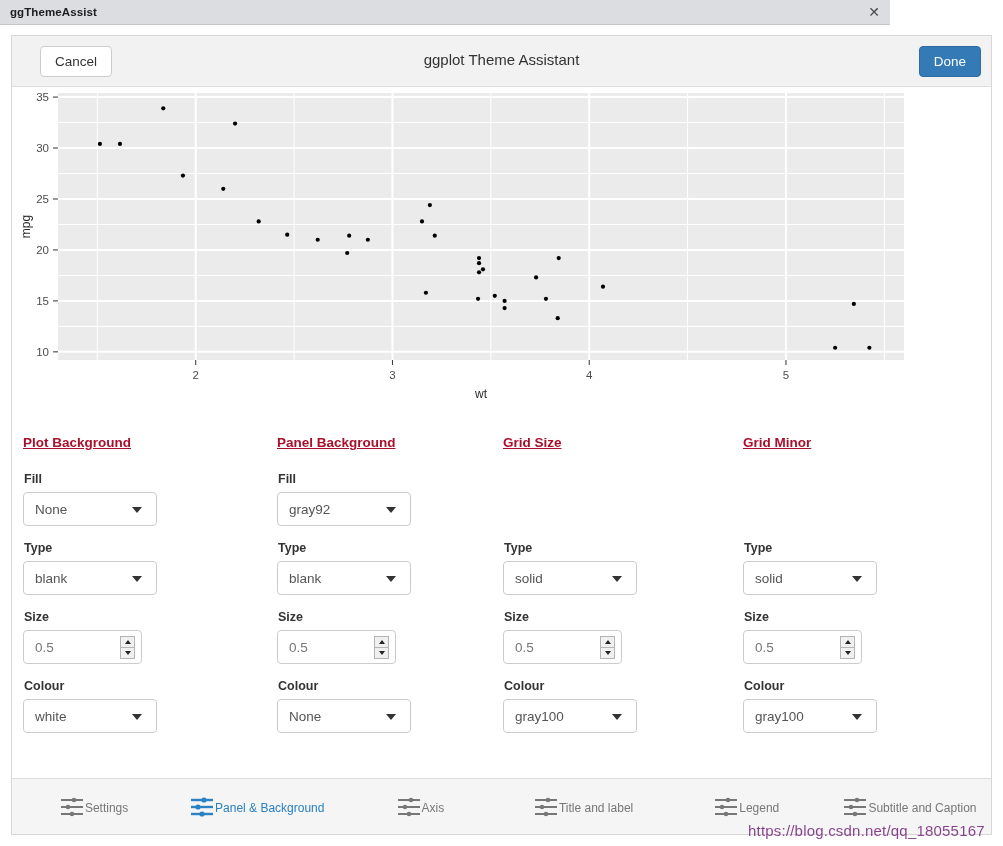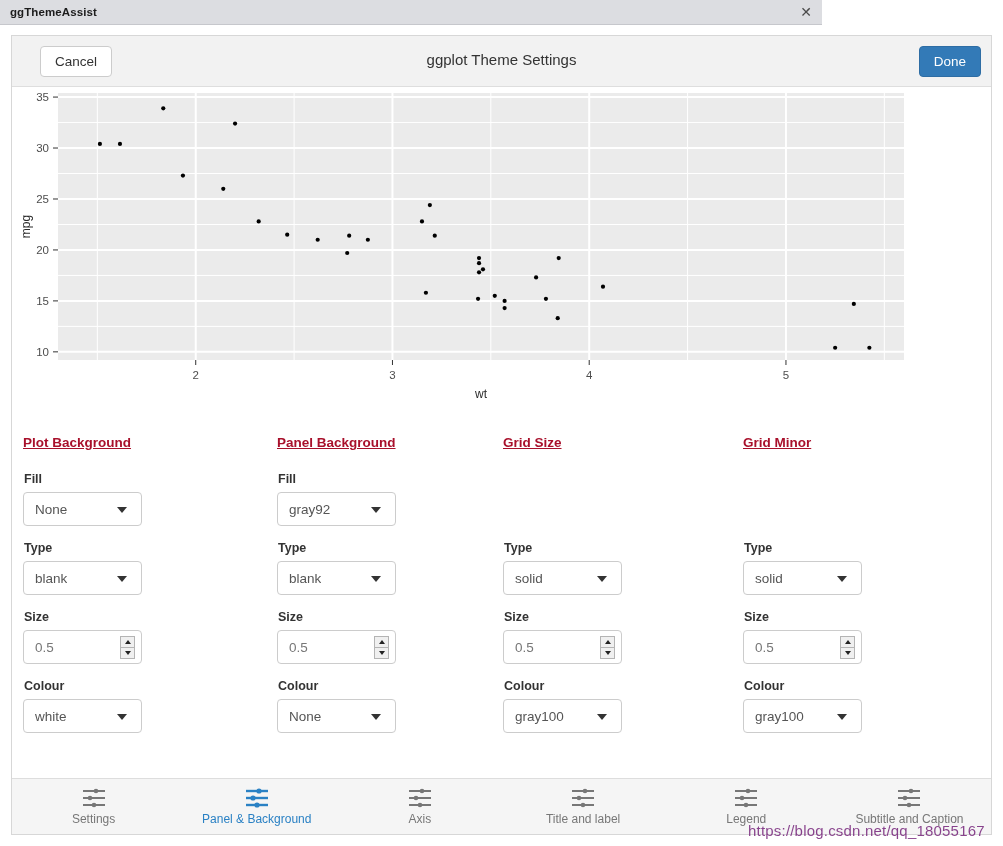--- a/index.html
+++ b/index.html
@@ -7,21 +7,21 @@
     margin: 0; padding: 0;
     width: 1003px; height: 846px;
     overflow: hidden;
     background: #ffffff;
     font-family: "Liberation Sans", sans-serif;
   }
 
   
   .os-titlebar {
     position: absolute; left: 0; top: 0;
-    width: 822px; height: 25px;
+    width: 890px; height: 25px;
     background: #dcdde1;
     border-bottom: 1px solid #c6c7cc;
     display: flex; align-items: center;
   }
   .os-title {
     font-size: 11.5px; font-weight: bold; color: #1c1c1c;
     padding-left: 10px; letter-spacing: 0.1px;
   }
   .os-close {
     position: absolute; right: 8px; top: 4px;
@@ -103,21 +103,21 @@
   }
   .field-label {
     font-size: 12.5px; font-weight: bold; color: #333333;
     margin: 0 0 6px 1px;
   }
   .field-block { margin-bottom: 15px; }
   .field-block.spacer-only { visibility: hidden; }
 
   .select-box {
     position: relative;
-    width: 119px; height: 34px;
+    width: 134px; height: 34px;
     background: #ffffff;
     border: 1px solid #cccccc;
     border-radius: 4px;
     display: flex; align-items: center;
     cursor: pointer;
   }
   .select-value {
     font-size: 13.5px; color: #555555;
     padding-left: 11px;
     white-space: nowrap; overflow: hidden;
@@ -169,21 +169,21 @@
   
   .bottom-nav {
     position: absolute; left: 0; bottom: 0;
     width: 979px; height: 56px;
     background: #f5f5f5;
     border-top: 1px solid #dddddd;
     display: flex;
   }
   .nav-item {
     flex: 1;
-    display: flex; flex-direction: column;
+    display: flex; flex-direction: row;
     align-items: center; justify-content: center;
     cursor: pointer;
     color: #777777;
   }
   .nav-item.active { color: #2a81c4; }
   .nav-label {
     font-size: 12px;
     margin-top: 3px;
     white-space: nowrap;
   }
@@ -206,21 +206,21 @@
 
 <div class="os-titlebar">
   <span class="os-title">ggThemeAssist</span>
   <span class="os-close">✕</span>
 </div>
 
 <div class="gadget">
 
   <div class="gadget-header">
     <button class="btn-cancel">Cancel</button>
-    <div class="gadget-title">ggplot Theme Settings</div>
+    <div class="gadget-title">ggplot Theme Assistant</div>
     <button class="btn-done">Done</button>
   </div>
 
   <div class="plot-wrap">
     <svg class="plot-svg" id="plot-svg" width="979" height="345">
         <rect x="46" y="5" width="846" height="267" fill="#ebebeb"></rect>
         <line x1="85.34883720930232" x2="85.34883720930232" y1="5" y2="272" stroke="#ffffff" stroke-width="1"></line>
         <line x1="282.09302325581393" x2="282.09302325581393" y1="5" y2="272" stroke="#ffffff" stroke-width="1"></line>
         <line x1="478.8372093023256" x2="478.8372093023256" y1="5" y2="272" stroke="#ffffff" stroke-width="1"></line>
         <line x1="675.5813953488373" x2="675.5813953488373" y1="5" y2="272" stroke="#ffffff" stroke-width="1"></line>

